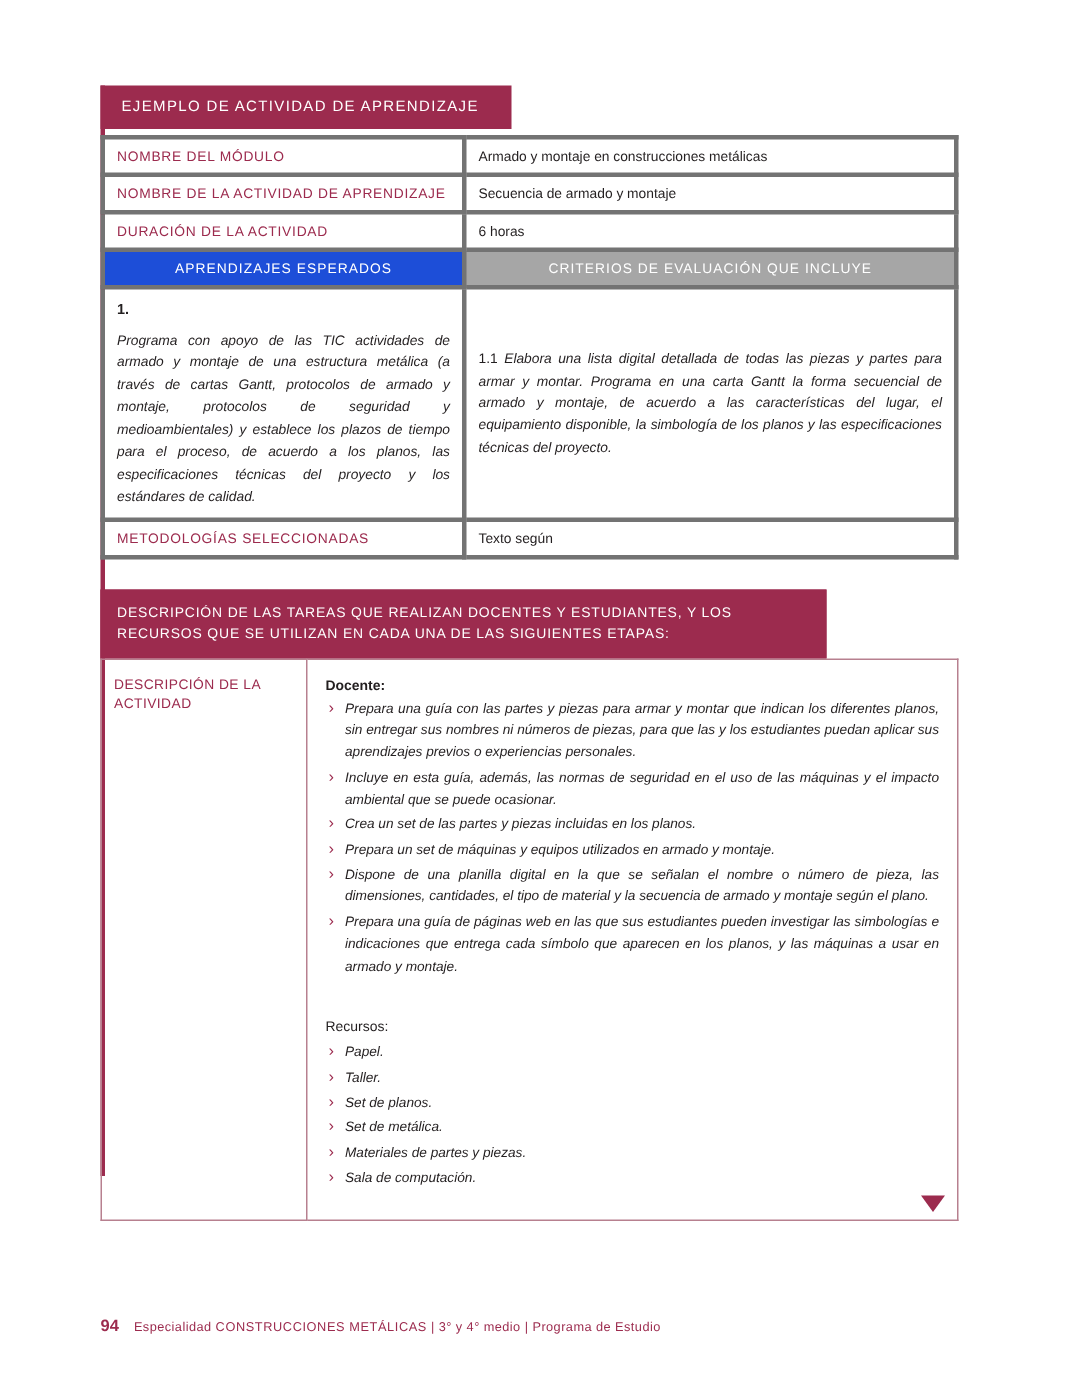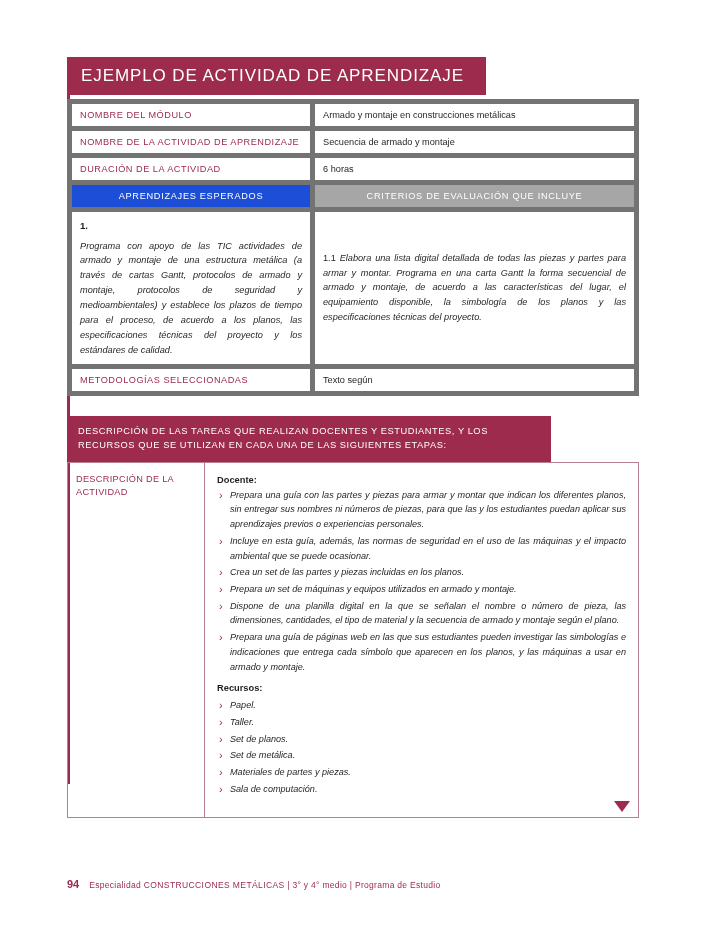--- a/index.html
+++ b/index.html
@@ -40,34 +40,34 @@
     top: 57px;
     width: 572px;
   }
 
   
   .banner {
     background: #9c2b4e;
     color: #ffffff;
     display: inline-block;
     padding: 9px 22px 9px 14px;
-    font-size: 17px;
+    font-size: 10px;
     letter-spacing: 0.9px;
     font-weight: 400;
     margin-bottom: 0px;
   }
 
   table.meta {
     border-collapse: collapse;
     width: 572px;
     table-layout: fixed;
     margin-top: 4px;
   }
   table.meta td {
-    border: 5px solid #737373;
+    border: 3px solid #737373;
     vertical-align: middle;
     padding: 6px 8px;
     font-size: 9.2px;
     margin-top: 48px;
   }
   td.label-cell {
     width: 222px;
     color: #9c2b4e;
     letter-spacing: 0.5px;
     font-size: 9px;
@@ -169,23 +169,23 @@
     position: relative;
   }
   .role {
     font-style: normal;
     font-weight: bold;
     font-size: 9.3px;
     margin-bottom: 0;
   }
   .sub-head {
     font-style: normal;
-    font-weight: bold;
-    font-size: 9.3px;
-    margin-top: 7px;
+    font-weight: normal;
+    font-size: 9.3px;
+    margin-top: 26px;
     margin-bottom: 2px;
   }
   ul.arrow {
     list-style: none;
     margin: 0;
     padding: 0;
   }
   ul.arrow li {
     position: relative;
     padding-left: 13px;

